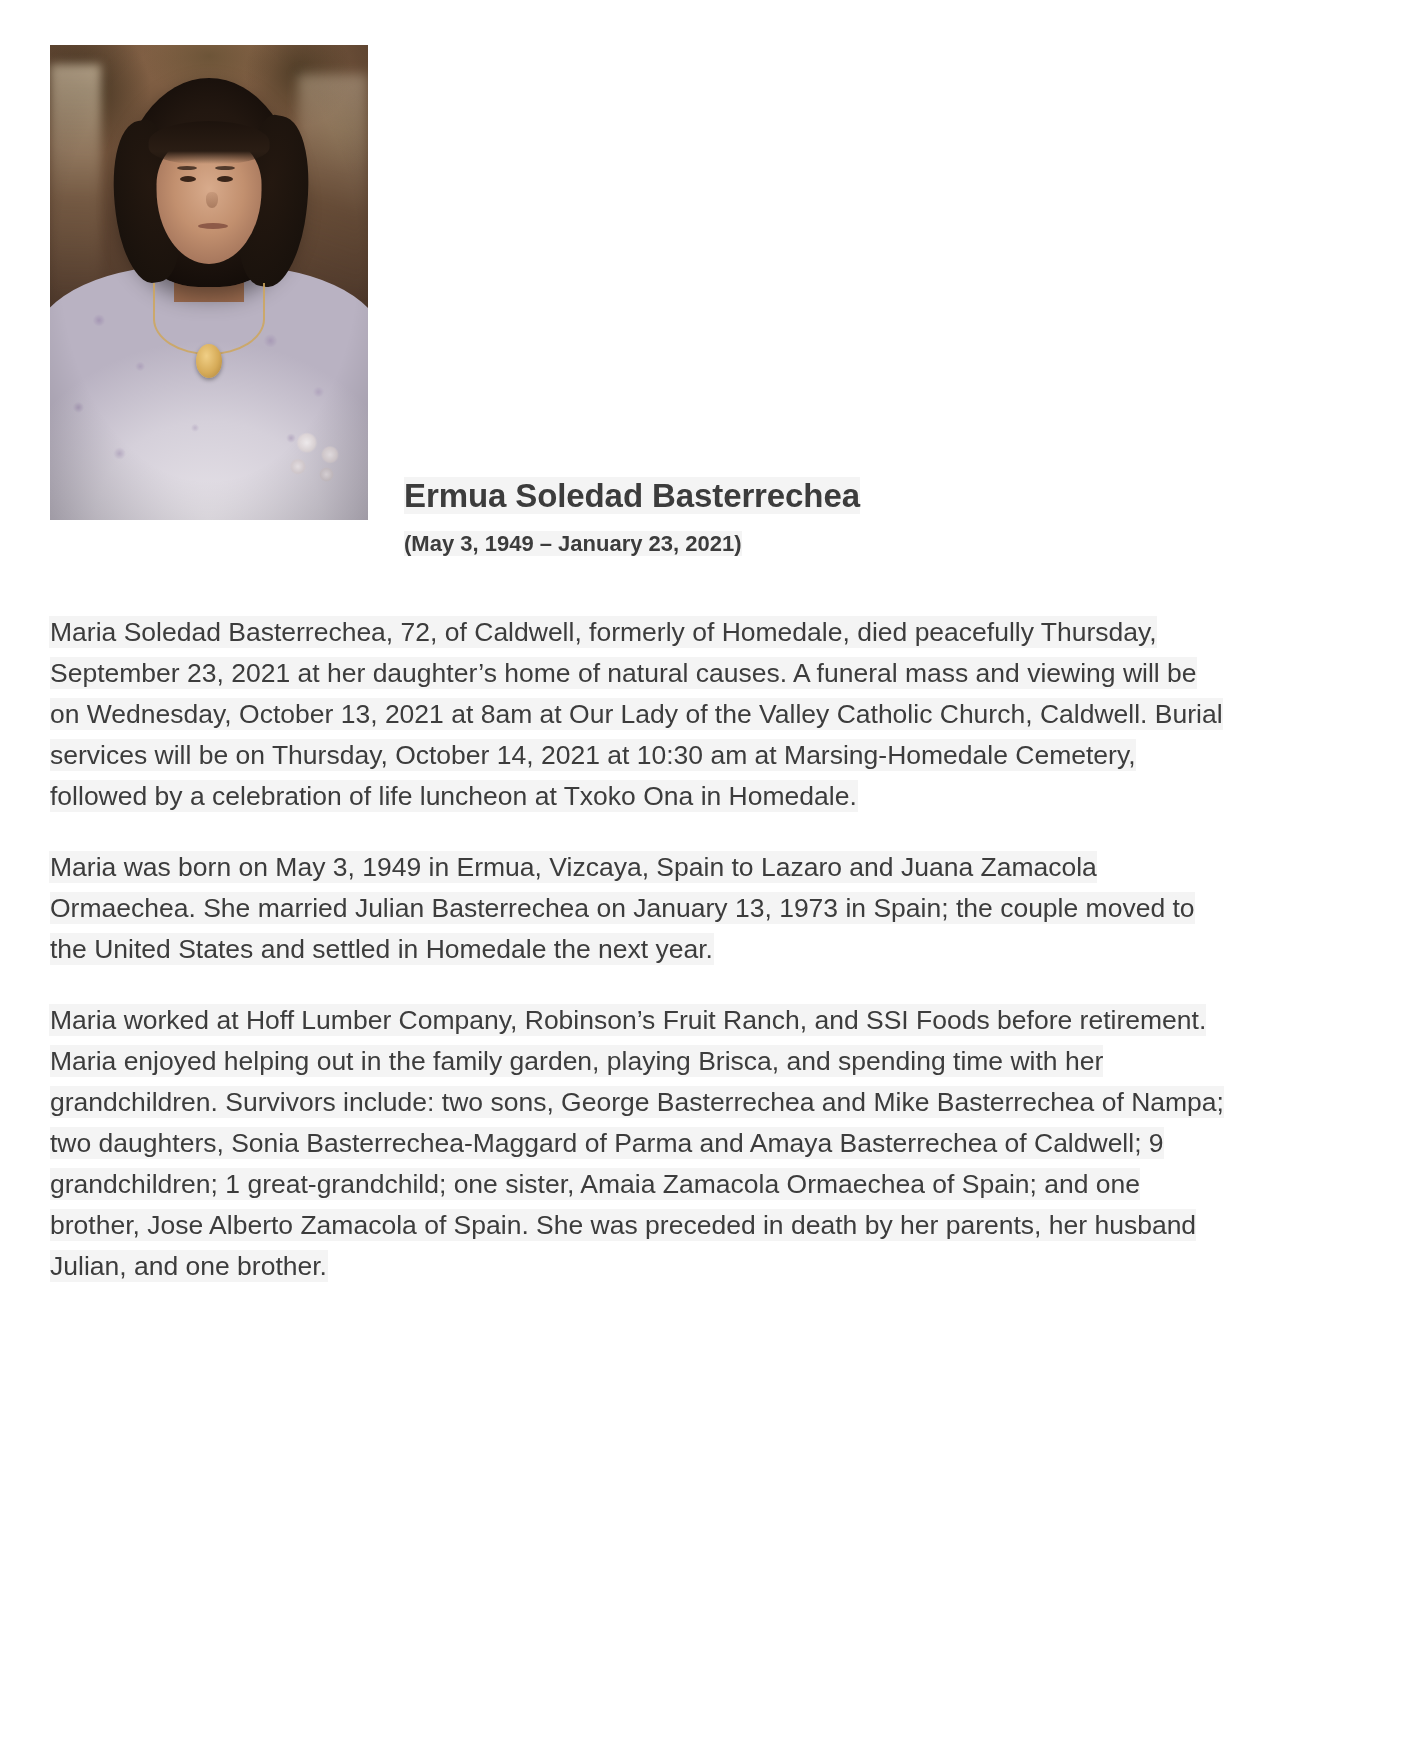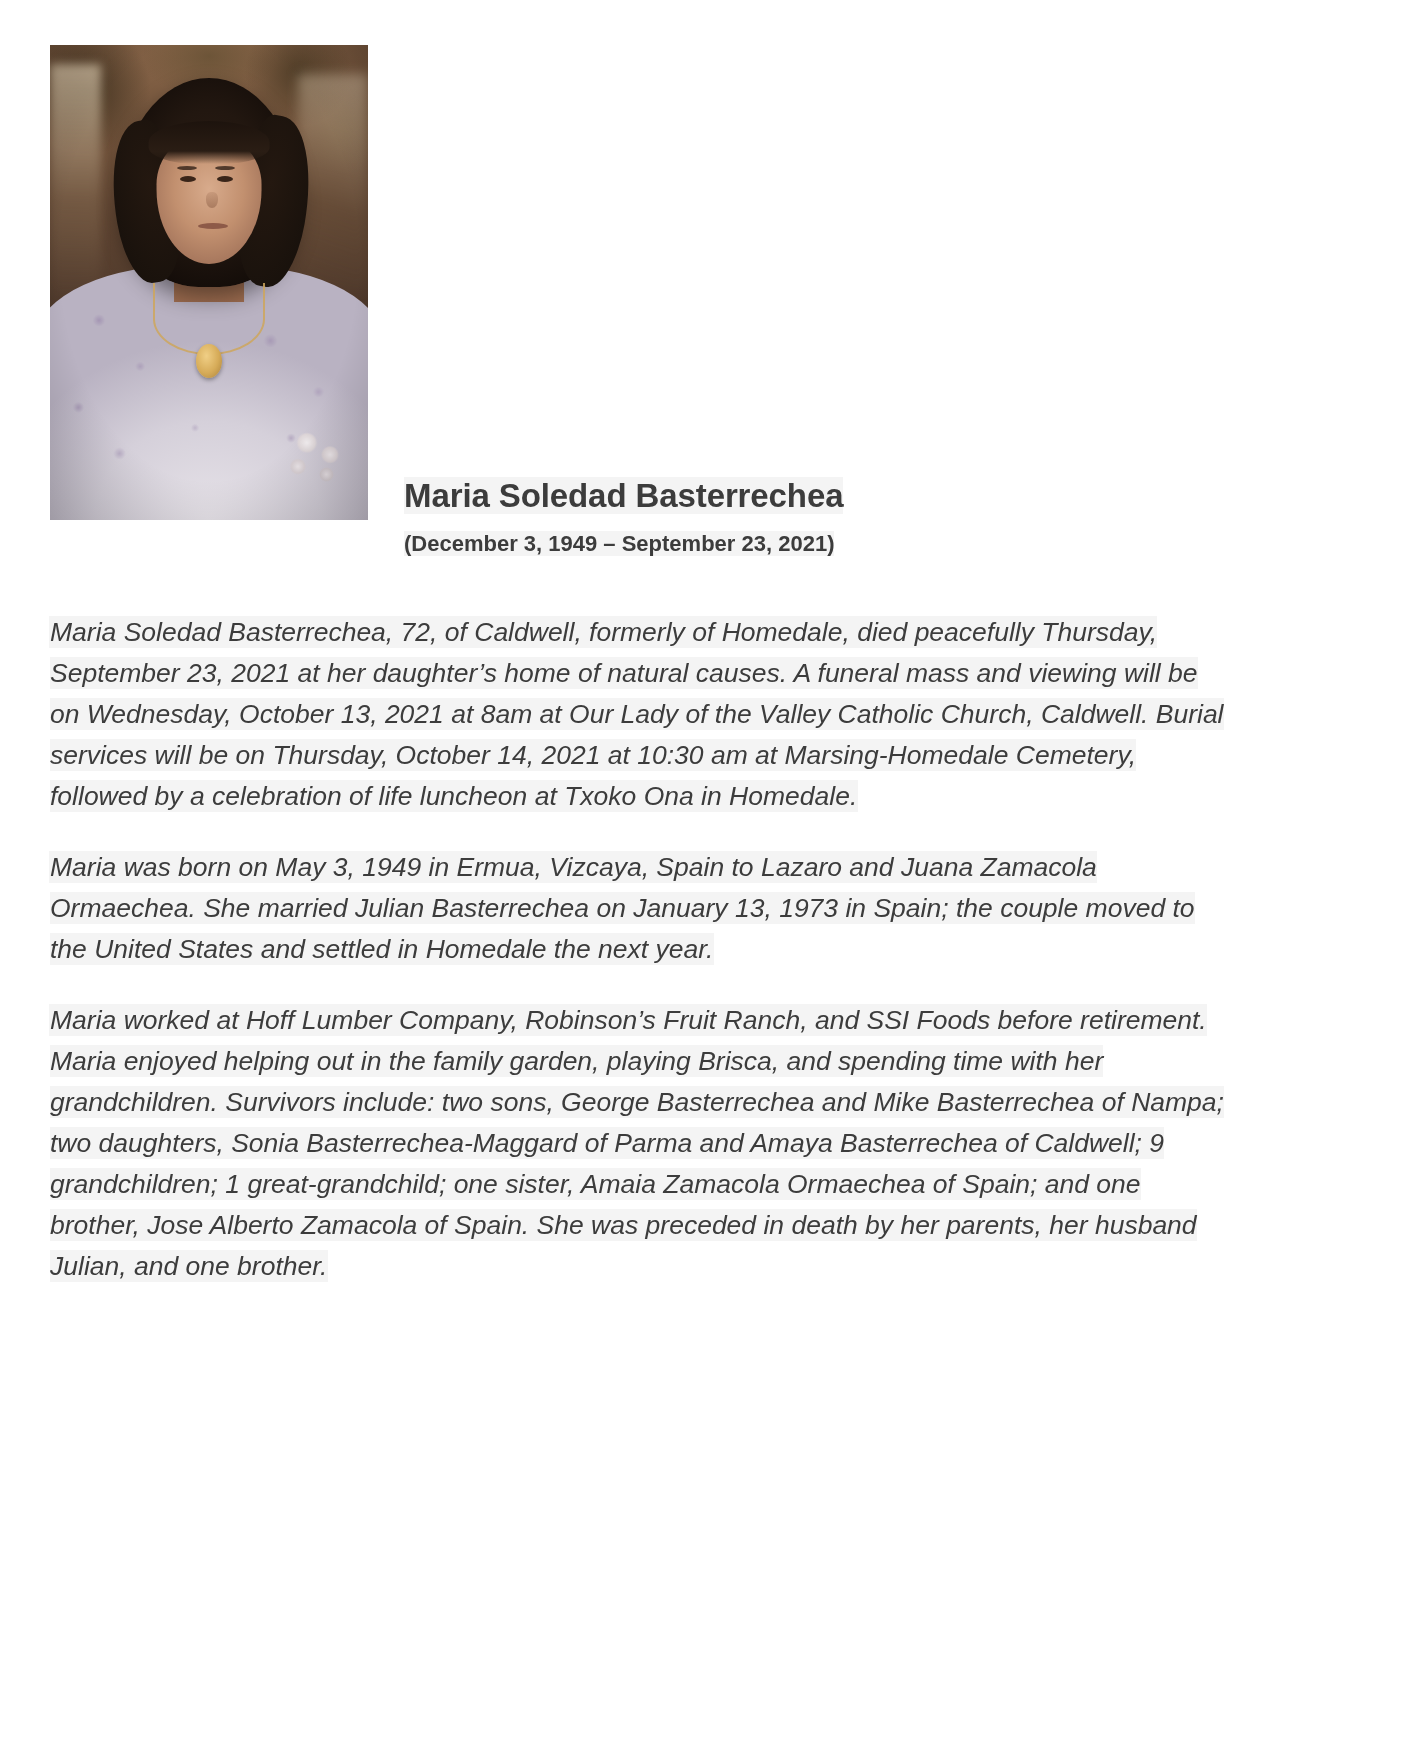--- a/index.html
+++ b/index.html
@@ -230,21 +230,20 @@
     position: absolute;
     left: 50px;
     top: 612px;
     width: 1180px;
   }
   .para {
     margin: 0 0 30px 0;
     font-size: 26.5px;
     line-height: 41px;
     color: #3c3c3c;
-    font-style: italic;
   }
   .para:last-child { margin-bottom: 13px; }
   .para span.hl {
     background: #f4f4f4;
     box-shadow: 0 0 0 1px #f4f4f4;
   }
 </style>
 </head>
 <body>
 
@@ -275,24 +274,24 @@
         <div class="ph-nose"></div>
         <div class="ph-mouth"></div>
         <div class="ph-necklace"></div>
         <div class="ph-pendant"></div>
         <div class="ph-vignette"></div>
       </div>
     </div>
 
     <div class="name-block">
       <div class="name-row">
-        <span class="deceased-name hl">Maria Soledad Basterrechea</span>
+        <span class="deceased-name hl">Ermua Soledad Basterrechea</span>
       </div>
       <div class="dates-row">
-        <span class="deceased-dates hl">(December 3, 1949 – September 23, 2021)</span>
+        <span class="deceased-dates hl">(May 3, 1949 – January 23, 2021)</span>
       </div>
     </div>
 
   </div>
 
   <div class="body-copy">
     <p class="para">
       <span class="hl">Maria Soledad Basterrechea, 72, of Caldwell, formerly of Homedale, died peacefully Thursday, September 23, 2021 at her daughter’s home of natural causes. A funeral mass and viewing will be on Wednesday, October 13, 2021 at 8am at Our Lady of the Valley Catholic Church, Caldwell. Burial services will be on Thursday, October 14, 2021 at 10:30 am at Marsing-Homedale Cemetery, followed by a celebration of life luncheon at Txoko Ona in Homedale.</span>
     </p>
     <p class="para">

